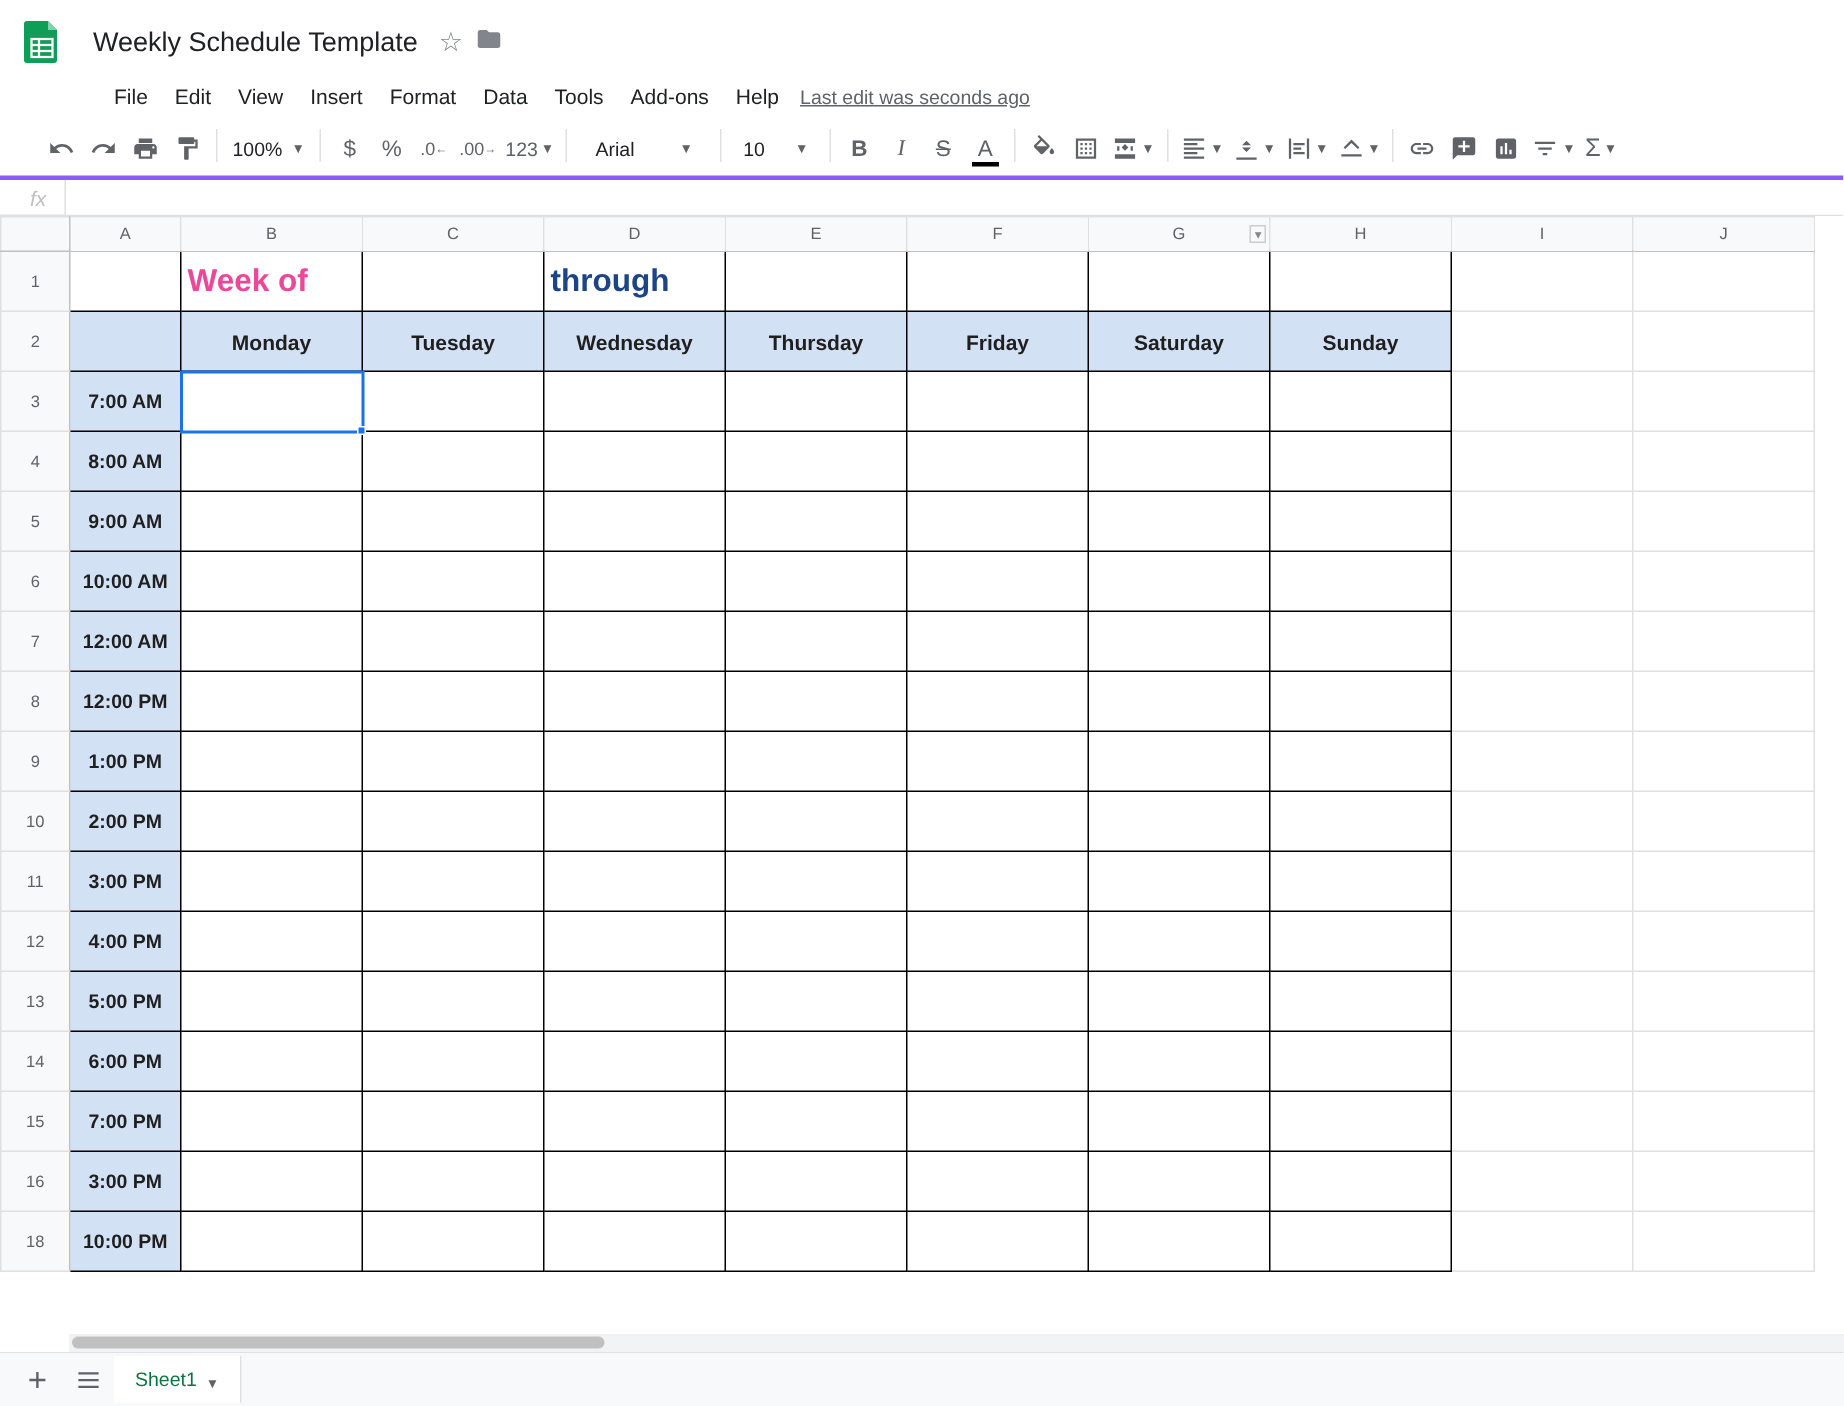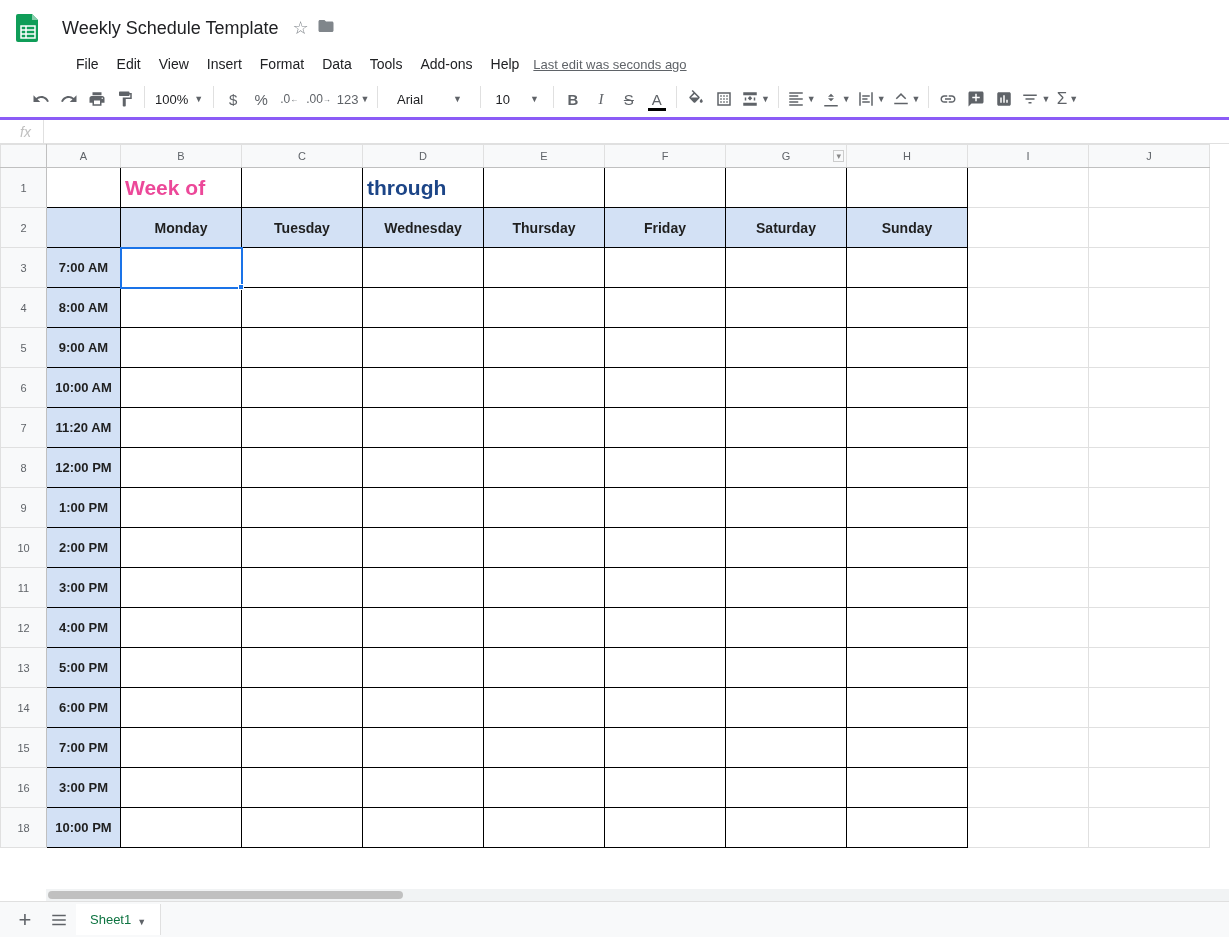--- a/index.html
+++ b/index.html
@@ -320,21 +320,21 @@
           <td class="cell schedule-cell"></td>
           <td class="cell schedule-cell"></td>
           <td class="cell schedule-cell"></td>
           <td class="cell schedule-cell"></td>
           <td class="cell schedule-cell"></td>
           <td class="cell"></td>
           <td class="cell"></td>
         </tr>
         <tr class="row-data">
           <th class="row-header">7</th>
-          <td class="cell time-cell">11:20 AM</td>
+          <td class="cell time-cell">12:00 AM</td>
           <td class="cell schedule-cell"></td>
           <td class="cell schedule-cell"></td>
           <td class="cell schedule-cell"></td>
           <td class="cell schedule-cell"></td>
           <td class="cell schedule-cell"></td>
           <td class="cell schedule-cell"></td>
           <td class="cell schedule-cell"></td>
           <td class="cell"></td>
           <td class="cell"></td>
         </tr>

